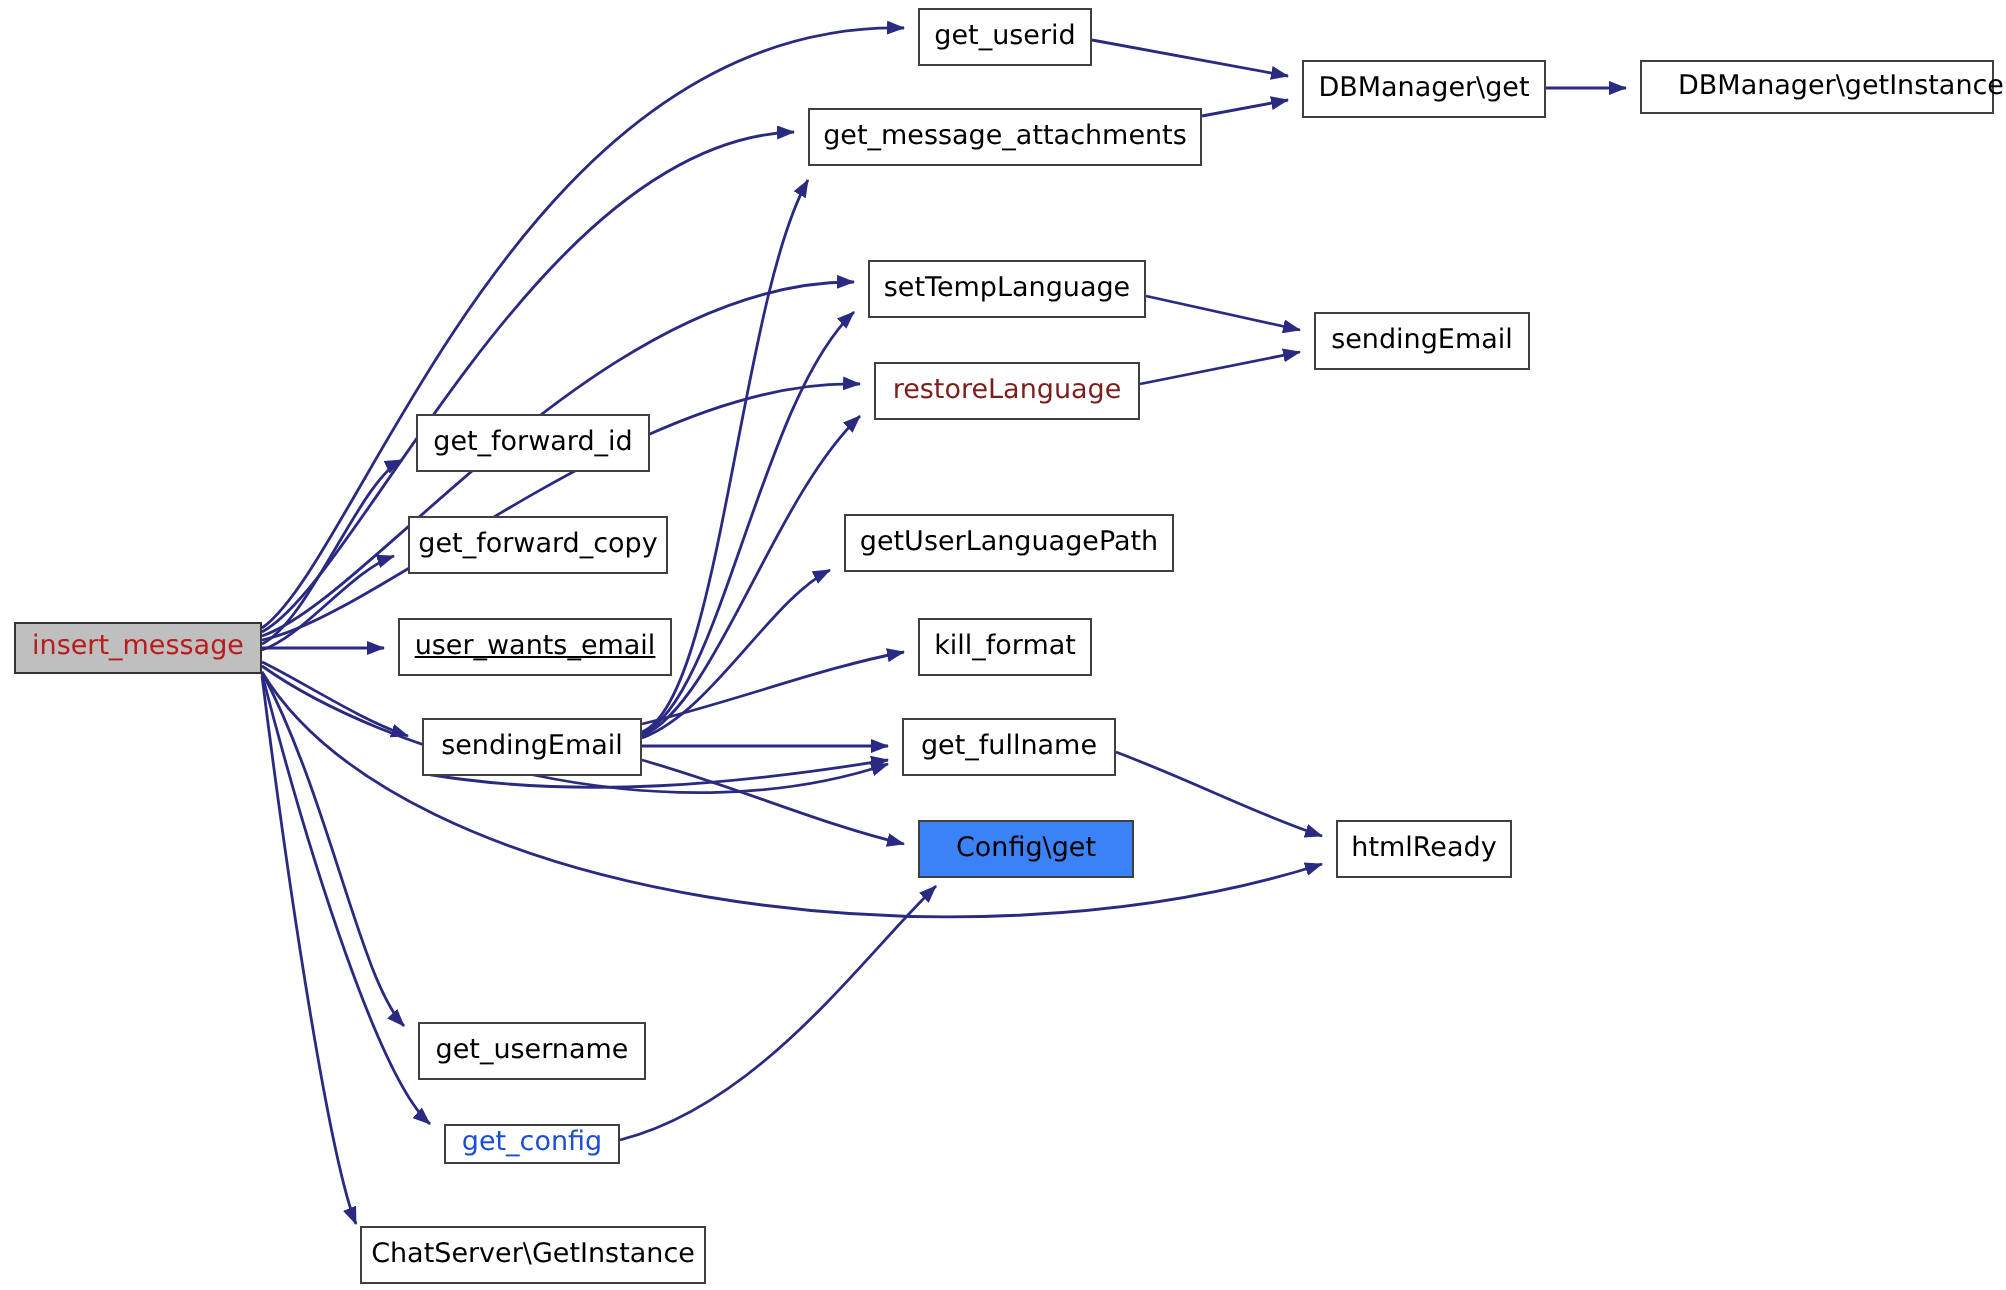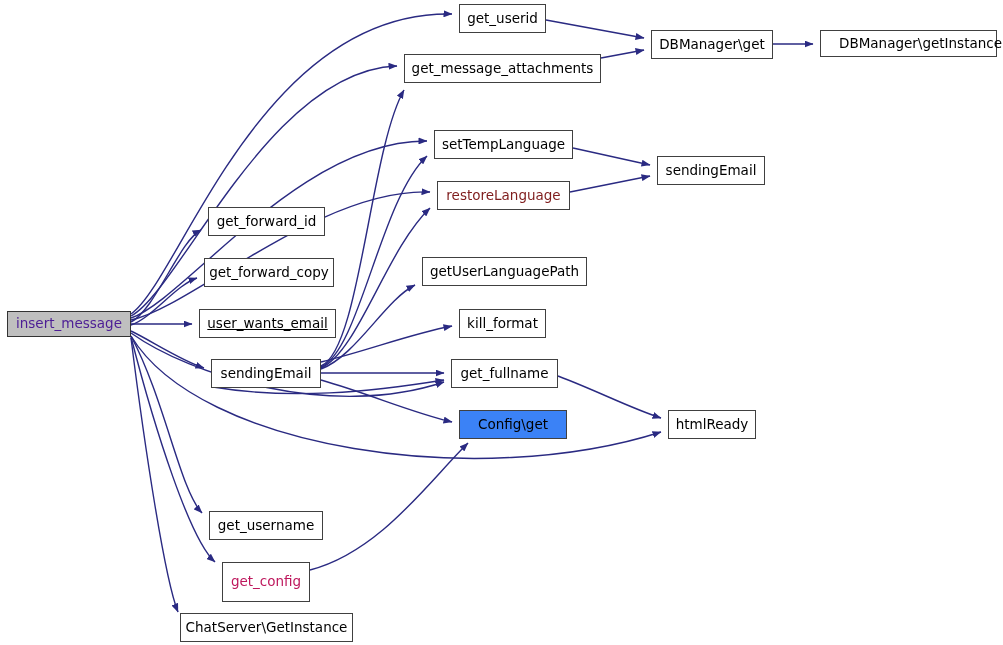--- a/index.html
+++ b/index.html
@@ -92,21 +92,21 @@
         <path d="M321,362 C370,350 410,334 452,326" marker-end="url(#arrowhead)"></path>
         <path d="M321,373 L444,373" marker-end="url(#arrowhead)"></path>
         <path d="M321,380 C370,394 410,412 452,422" marker-end="url(#arrowhead)"></path>
         <path d="M558,376 C600,392 630,408 661,418" marker-end="url(#arrowhead)"></path>
         <path d="M310,570 C380,552 430,480 468,443" marker-end="url(#arrowhead)"></path>
         <path d="M213,387 C290,400 370,392 444,380" marker-end="url(#arrowhead)"></path>
       </g>
   </svg>
 
   <div id="node-layer">
-      <div class="node root" style="left: 7px; top: 311px; width: 124px; height: 26px; border-color: rgb(51, 51, 51); background: rgb(191, 191, 191); color: #4c1d95;">
+      <div class="node root" style="left: 7px; top: 311px; width: 124px; height: 26px; border-color: rgb(51, 51, 51); background: rgb(191, 191, 191); color: #b91c1c;">
         <span class="node-label">insert_message</span>
       </div>
       <div class="node" style="left: 459px; top: 4px; width: 87px; height: 29px; border-color: rgb(64, 64, 64); background: rgb(255, 255, 255); color: rgb(0, 0, 0);">
         <span class="node-label">get_userid</span>
       </div>
       <div class="node" style="left: 404px; top: 54px; width: 197px; height: 29px; border-color: rgb(64, 64, 64); background: rgb(255, 255, 255); color: rgb(0, 0, 0);">
         <span class="node-label">get_message_attachments</span>
       </div>
       <div class="node" style="left: 651px; top: 30px; width: 122px; height: 29px; border-color: rgb(64, 64, 64); background: rgb(255, 255, 255); color: rgb(0, 0, 0);">
         <span class="node-label">DBManager\get</span>
@@ -146,21 +146,21 @@
       </div>
       <div class="node" style="left: 459px; top: 410px; width: 108px; height: 29px; border-color: rgb(64, 64, 64); background: #3b82f6; color: rgb(0, 0, 0);">
         <span class="node-label">Config\get</span>
       </div>
       <div class="node" style="left: 668px; top: 410px; width: 88px; height: 29px; border-color: rgb(64, 64, 64); background: rgb(255, 255, 255); color: rgb(0, 0, 0);">
         <span class="node-label">htmlReady</span>
       </div>
       <div class="node" style="left: 209px; top: 511px; width: 114px; height: 29px; border-color: rgb(64, 64, 64); background: rgb(255, 255, 255); color: rgb(0, 0, 0);">
         <span class="node-label">get_username</span>
       </div>
-      <div class="node" style="left: 222px; top: 562px; width: 88px; height: 40px; border-color: rgb(64, 64, 64); background: rgb(255, 255, 255); color: #be185d;">
+      <div class="node" style="left: 222px; top: 562px; width: 88px; height: 20px; border-color: rgb(64, 64, 64); background: rgb(255, 255, 255); color: #1d4ed8;">
         <span class="node-label">get_config</span>
       </div>
       <div class="node" style="left: 180px; top: 613px; width: 173px; height: 29px; border-color: rgb(64, 64, 64); background: rgb(255, 255, 255); color: rgb(0, 0, 0);">
         <span class="node-label">ChatServer\GetInstance</span>
       </div>
     </div>
 
 </div>
 
 </body></html>

